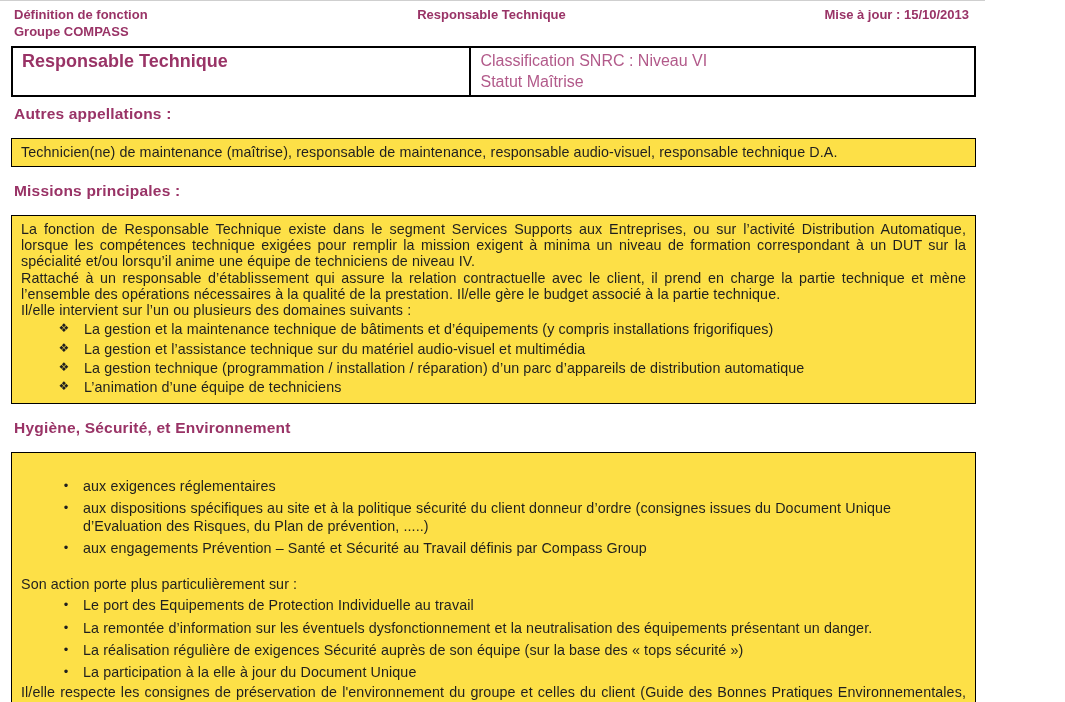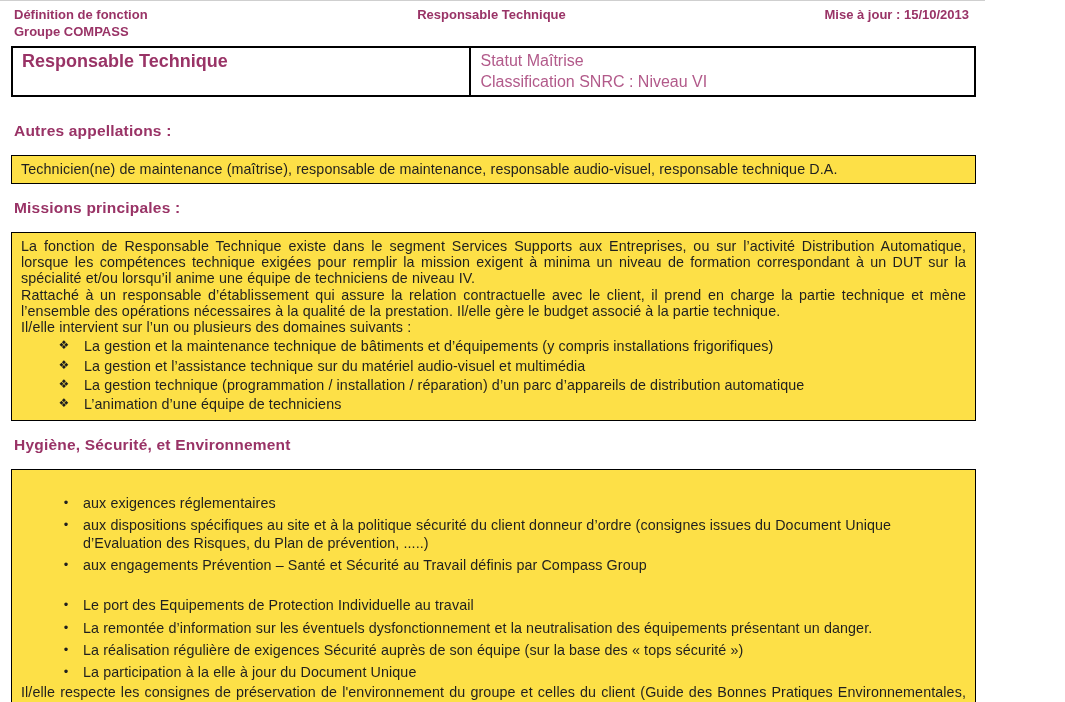--- a/index.html
+++ b/index.html
@@ -60,21 +60,21 @@
   }
 
   
   .section-heading {
     color: #993366;
     font-weight: bold;
     font-size: 15.5px;
     margin: 15px 0 6px 4px;
     letter-spacing: 0.2px;
   }
-  .section-heading.first { margin-top: 25px; }
+  .section-heading.first { margin-top: 8px; }
 
   
   .box {
     border: 1.5px solid #000;
     padding: 5px 9px 6px 9px;
     margin: 15px 1px;
     font-size: 14.3px;
     line-height: 1.13;
     letter-spacing: 0.1px;
     background: #fde047;
@@ -127,22 +127,22 @@
       <div>Définition de fonction</div>
       <div>Groupe COMPASS</div>
     </div>
     <div class="col-center">Responsable Technique</div>
     <div class="col-right">Mise à jour : 15/10/2013</div>
   </div>
 
   <div class="title-table">
     <div class="title-cell-left">Responsable Technique</div>
     <div class="title-cell-right">
+      <div>Classification SNRC : Niveau VI</div>
       <div>Statut Maîtrise</div>
-      <div>Classification SNRC : Niveau VI</div>
     </div>
   </div>
 
   <div class="section-heading first">Autres appellations :</div>
   <div class="box">
     <p>Technicien(ne) de maintenance (maîtrise), responsable de maintenance, responsable audio-visuel, responsable technique D.A.</p>
   </div>
 
   <div class="section-heading">Missions principales :</div>
   <div class="box">
@@ -180,20 +180,21 @@
       <li>
         <span class="marker">•</span>
         <span class="li-text">aux dispositions spécifiques au site et à la politique sécurité du client donneur d’ordre (consignes issues du Document Unique d’Evaluation des Risques, du Plan de prévention, .....)</span>
       </li>
       <li>
         <span class="marker">•</span>
         <span class="li-text">aux engagements Prévention – Santé et Sécurité au Travail définis par Compass Group</span>
       </li>
     </ul>
     <div class="spacer"></div>
+    <p>Son action porte plus particulièrement sur :</p>
     <ul class="bullet-list dot-list">
       <li>
         <span class="marker">•</span>
         <span class="li-text">Le port des Equipements de Protection Individuelle au travail</span>
       </li>
       <li>
         <span class="marker">•</span>
         <span class="li-text">La remontée d’information sur les éventuels dysfonctionnement et la neutralisation des équipements présentant un danger.</span>
       </li>
       <li>

